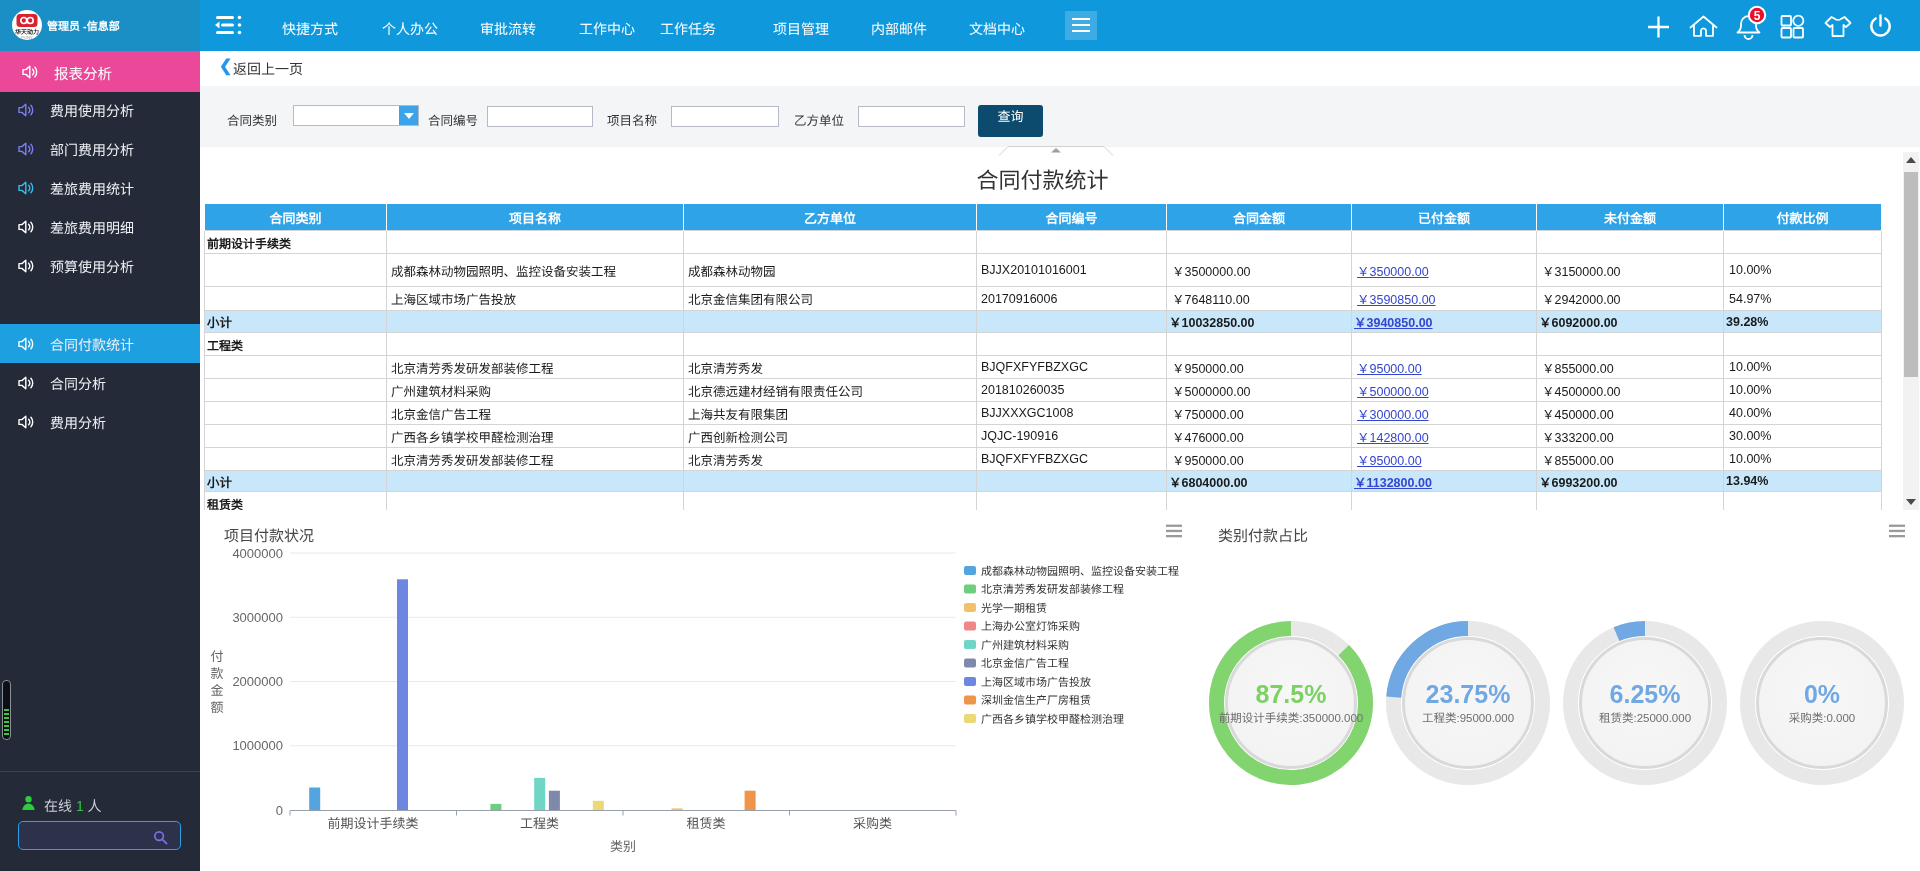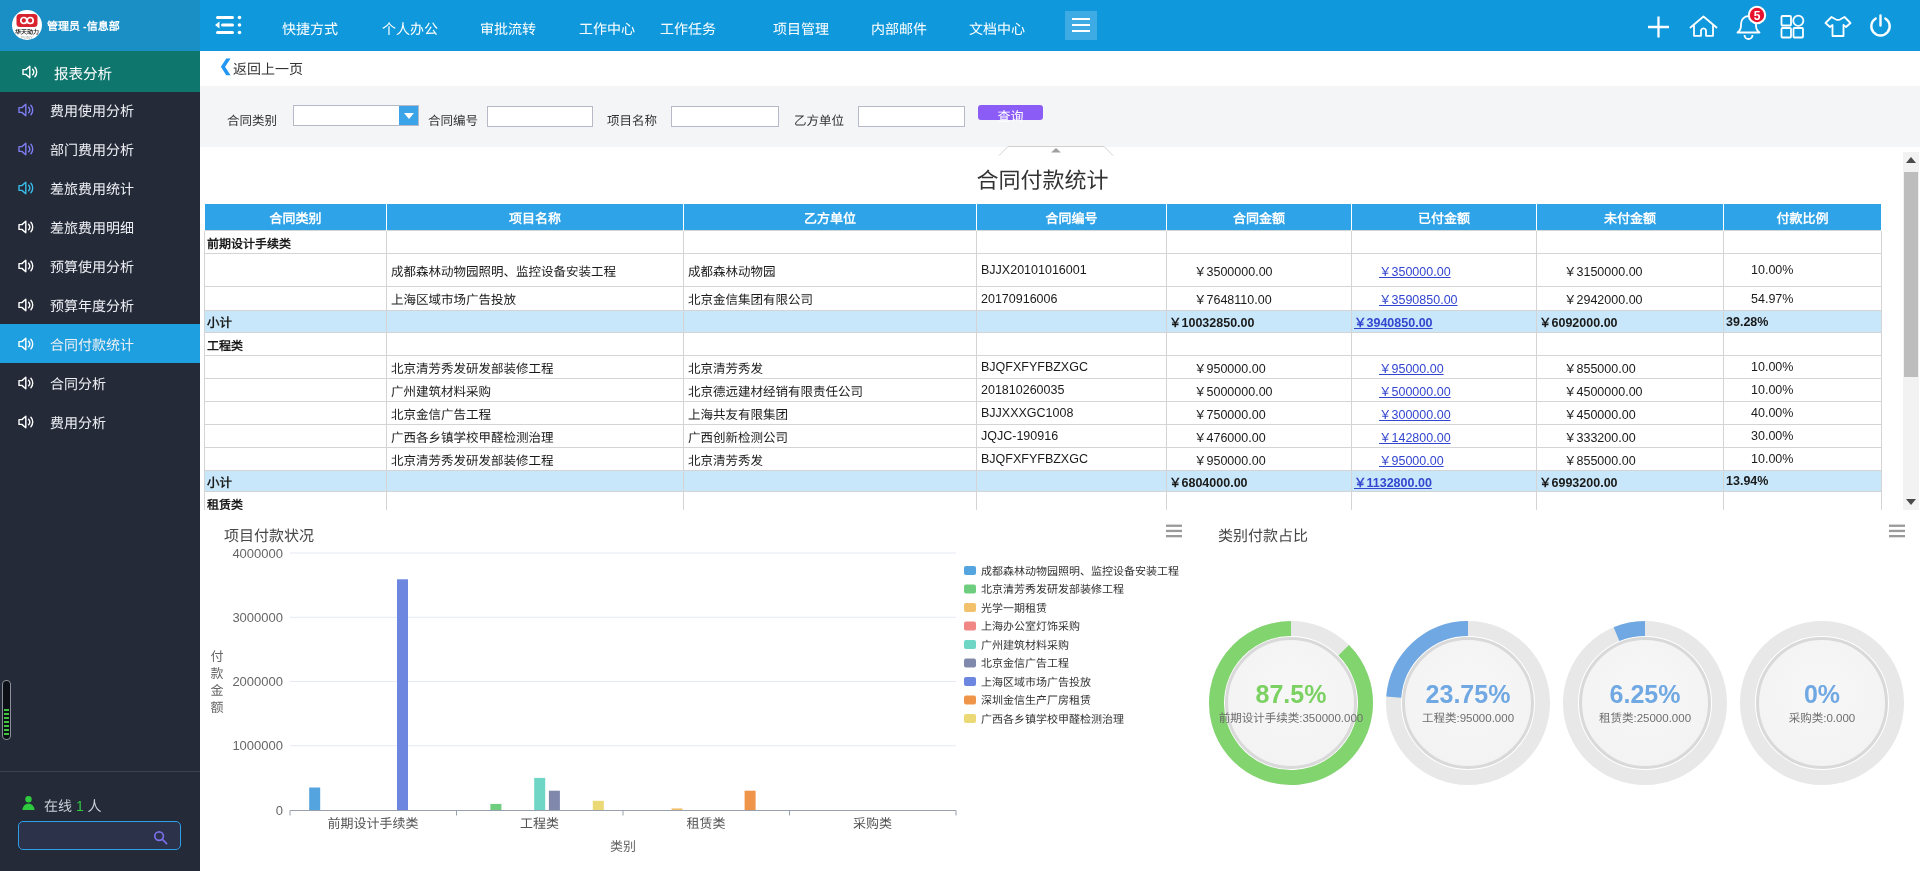--- a/index.html
+++ b/index.html
@@ -9,21 +9,21 @@
 
 #nav-left { left:0; top:0; width:200px; height:51px; background:#1a8fc6; }
 #nav-left .logo { position:absolute; left:12px; top:10px; width:30px; height:30px; border-radius:50%; background:#fff; }
 #nav-left .uname { position:absolute; left:47px; top:17px; color:#fff; font-size:11px; font-weight:bold; }
 #navbar { left:200px; top:0; width:1720px; height:51px; background:#0f99dc; }
 .nav-item { position:absolute; top:18px; color:#fff; font-size:14px; transform:translateX(-50%); white-space:nowrap; }
 #nav-active { position:absolute; left:865px; top:11px; width:32px; height:29px; background:#3fabe4; }
 #nav-active div { position:absolute; left:7px; width:18px; height:2px; background:#fff; }
 
 #sidebar { left:0; top:51px; width:200px; height:820px; background:#242a37; }
-#sb-head { position:absolute; left:0; top:0; width:200px; height:41px; background:#0f766e; }
+#sb-head { position:absolute; left:0; top:0; width:200px; height:41px; background:#ec4899; }
 .sb-item { position:absolute; left:0; width:200px; height:39px; }
 .sb-item.sel { background:#1e9fdf; }
 .sb-item .txt { position:absolute; left:50px; top:50%; transform:translateY(-50%); color:#eef0f5; font-size:14px; }
 .sb-item svg { position:absolute; left:18px; top:50%; transform:translateY(-50%); }
 #sb-head svg { position:absolute; left:22px; top:50%; transform:translateY(-50%); }
 #sb-head .txt { position:absolute; left:54px; top:50%; transform:translateY(-50%); color:#fff; font-size:14.5px; }
 
 #crumb { left:200px; top:51px; width:1720px; height:35px; background:#fff; }
 #crumb .lt { position:absolute; left:19px; top:5px; color:#2196f3; font-size:16px; font-weight:bold; }
 #crumb .tx { position:absolute; left:33px; top:7px; color:#333; font-size:14px; }
@@ -34,21 +34,21 @@
 
 
 #ttl { left:204px; top:162px; width:1677px; text-align:center; font-size:22px; color:#333; }
 table { border-collapse:collapse; table-layout:fixed; }
 #tblwrap { left:204px; top:203px; width:1678px; }
 td,th { border:1px solid #d4d4d4; font-size:12.5px; color:#1a1a1a; overflow:hidden; white-space:nowrap; padding:0; }
 th { background:#2ea3e8; color:#fff; border:1px solid #fff; border-bottom:none; font-size:13px; font-weight:bold; }
 tr.grp td { font-weight:bold; padding-left:2px; font-size:12px; }
 tr.sub td { font-weight:bold; background:#c8e7fb; padding-left:2px; }
 td.pn { padding-left:4px; }
-td.m { padding-left:27px; }
+td.m { padding-left:5px; }
 a.lk { color:#3346cf; text-decoration:underline; }
 #scrollbar { left:1903px; top:152px; width:16px; height:358px; background:#f2f2f2; }
 #scrollbar .thumb { position:absolute; left:1px; top:20px; width:14px; height:205px; background:#bdbdbd; }
 #scrollbar .ar { position:absolute; left:3px; width:0; height:0; border-left:5px solid transparent; border-right:5px solid transparent; }
 
 #chart1 { left:204px; top:510px; }
 #chart2 { left:1204px; top:510px; }
 </style>
 </head>
 <body>
@@ -162,30 +162,20 @@
   <div class="sb-item" style="top:156px">
       <svg width="16" height="14" viewBox="0 0 16 14">
         <g fill="none" stroke="#ffffff" stroke-width="1.4">
           <path d="M1 4.6 h2.9 l3.9-3.4 v11.6 l-3.9-3.4 H1 z" stroke-linejoin="round"></path>
           <path d="M10.6 4.2 a4.2 4.2 0 0 1 0 5.6" stroke-linecap="round"></path>
           <path d="M12.9 2.2 a7.3 7.3 0 0 1 0 9.6" stroke-linecap="round"></path>
         </g>
       </svg>
       <span class="txt">差旅费用明细</span>
     </div>
-  <div class="sb-item" style="top:234px">
-      <svg width="16" height="14" viewBox="0 0 16 14">
-        <g fill="none" stroke="#ffffff" stroke-width="1.4">
-          <path d="M1 4.6 h2.9 l3.9-3.4 v11.6 l-3.9-3.4 H1 z" stroke-linejoin="round"></path>
-          <path d="M10.6 4.2 a4.2 4.2 0 0 1 0 5.6" stroke-linecap="round"></path>
-          <path d="M12.9 2.2 a7.3 7.3 0 0 1 0 9.6" stroke-linecap="round"></path>
-        </g>
-      </svg>
-      <span class="txt">预算年度分析</span>
-    </div>
   <div class="sb-item sel" style="top:273px">
       <svg width="16" height="14" viewBox="0 0 16 14">
         <g fill="none" stroke="#ffffff" stroke-width="1.4">
           <path d="M1 4.6 h2.9 l3.9-3.4 v11.6 l-3.9-3.4 H1 z" stroke-linejoin="round"></path>
           <path d="M10.6 4.2 a4.2 4.2 0 0 1 0 5.6" stroke-linecap="round"></path>
           <path d="M12.9 2.2 a7.3 7.3 0 0 1 0 9.6" stroke-linecap="round"></path>
         </g>
       </svg>
       <span class="txt">合同付款统计</span>
     </div>
@@ -237,21 +227,21 @@
     <div style="position:absolute;right:0;top:0;width:19px;height:19px;background:#3ba3e8">
       <div style="position:absolute;left:4.5px;top:7px;width:0;height:0;border-left:5px solid transparent;border-right:5px solid transparent;border-top:6px solid #fff"></div>
     </div>
   </div>
   <div class="abs lbl" style="left:428px">合同编号</div>
   <div class="abs inp" style="left:487px;width:106px"></div>
   <div class="abs lbl" style="left:607px">项目名称</div>
   <div class="abs inp" style="left:671px;width:108px"></div>
   <div class="abs lbl" style="left:794px">乙方单位</div>
   <div class="abs inp" style="left:858px;width:107px"></div>
-  <div class="abs" style="left:978px;top:105px;width:65px;height:15px;background:#8b5cf6;border-radius:3px;color:#fff;font-size:13px;text-align:center;line-height:24px">查询</div>
+  <div class="abs" style="left:978px;top:105px;width:65px;height:32px;background:#0c4a6e;border-radius:3px;color:#fff;font-size:13px;text-align:center;line-height:24px">查询</div>
 
 <svg class="abs" style="left:998px;top:146px" width="116" height="10">
     <path d="M1 9.5 L10 0.5 H106 L115 9.5" fill="#fff" stroke="#d0d0d0" stroke-width="1"></path>
     <path d="M53 6.5 l5-4.5 5 4.5 z" fill="#a0a0a0"></path>
   </svg>
 
 <div class="abs" id="ttl">合同付款统计</div>
 
 <div class="abs" id="tblwrap" style="height:307px;overflow:hidden">
     <table>

